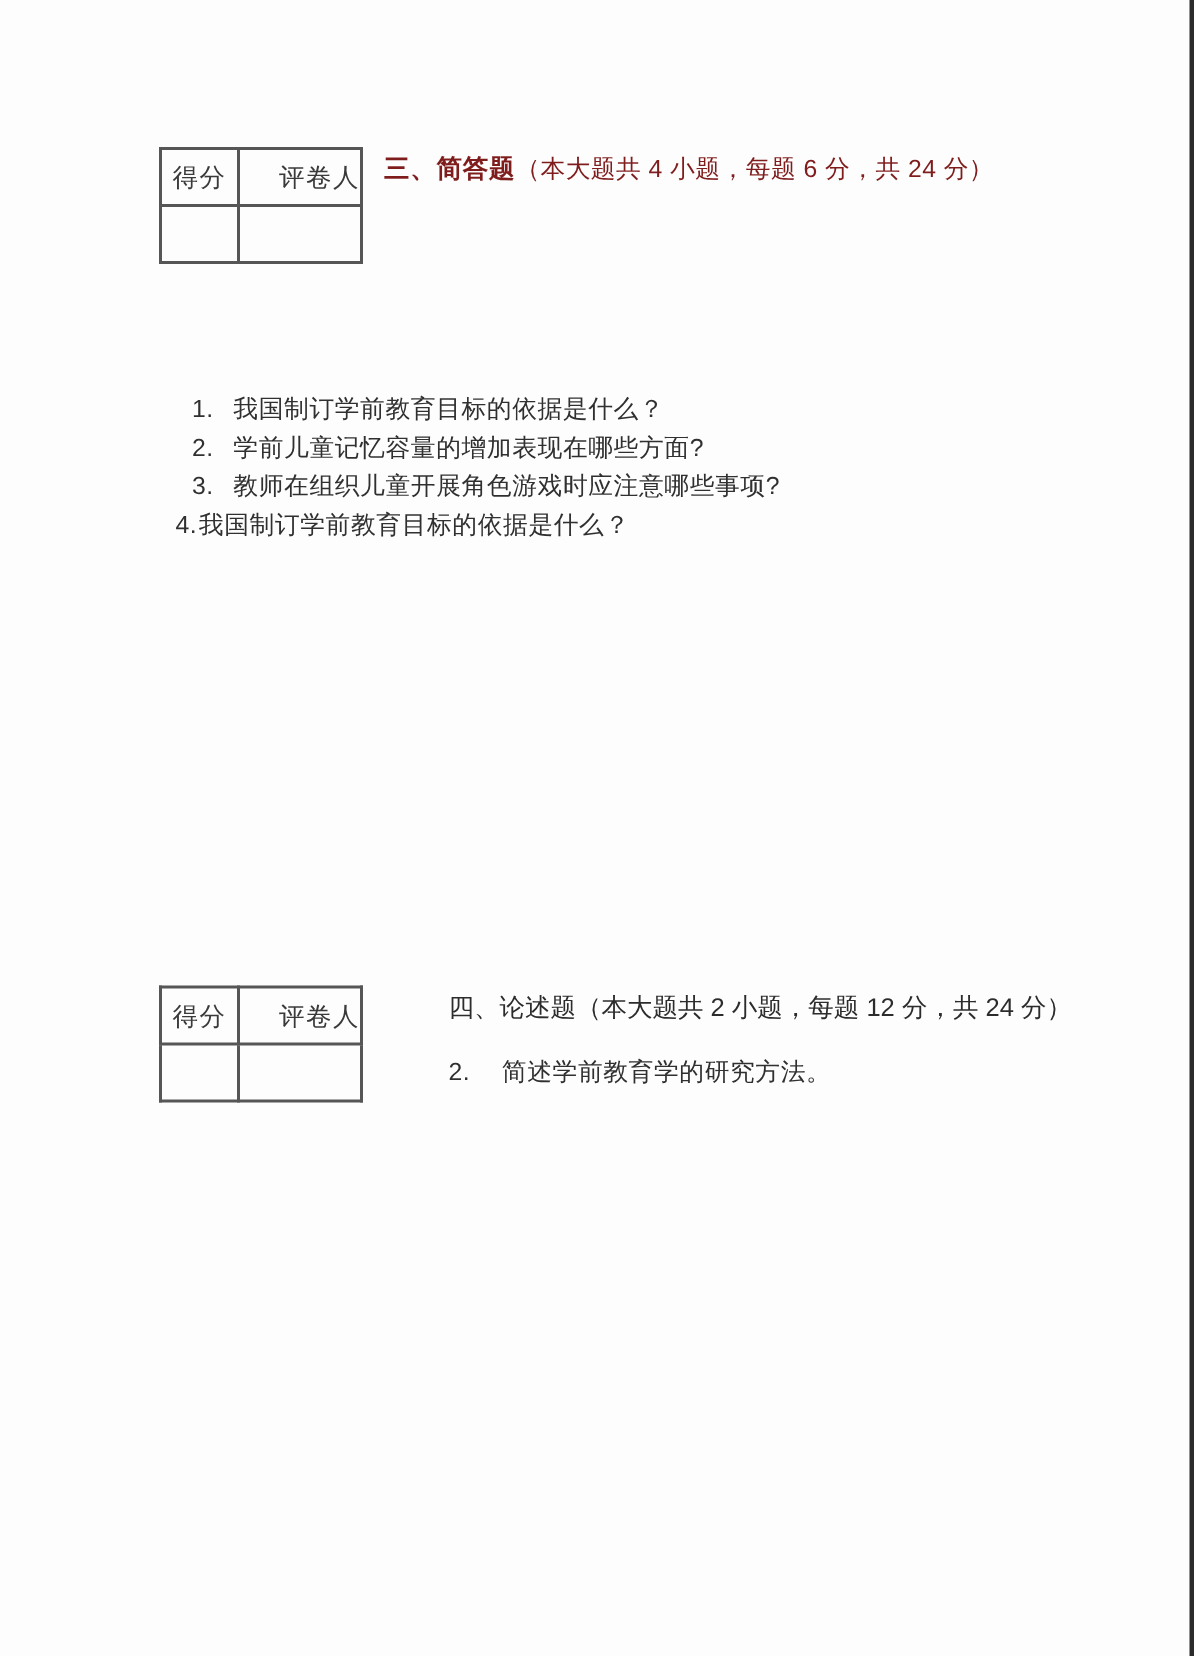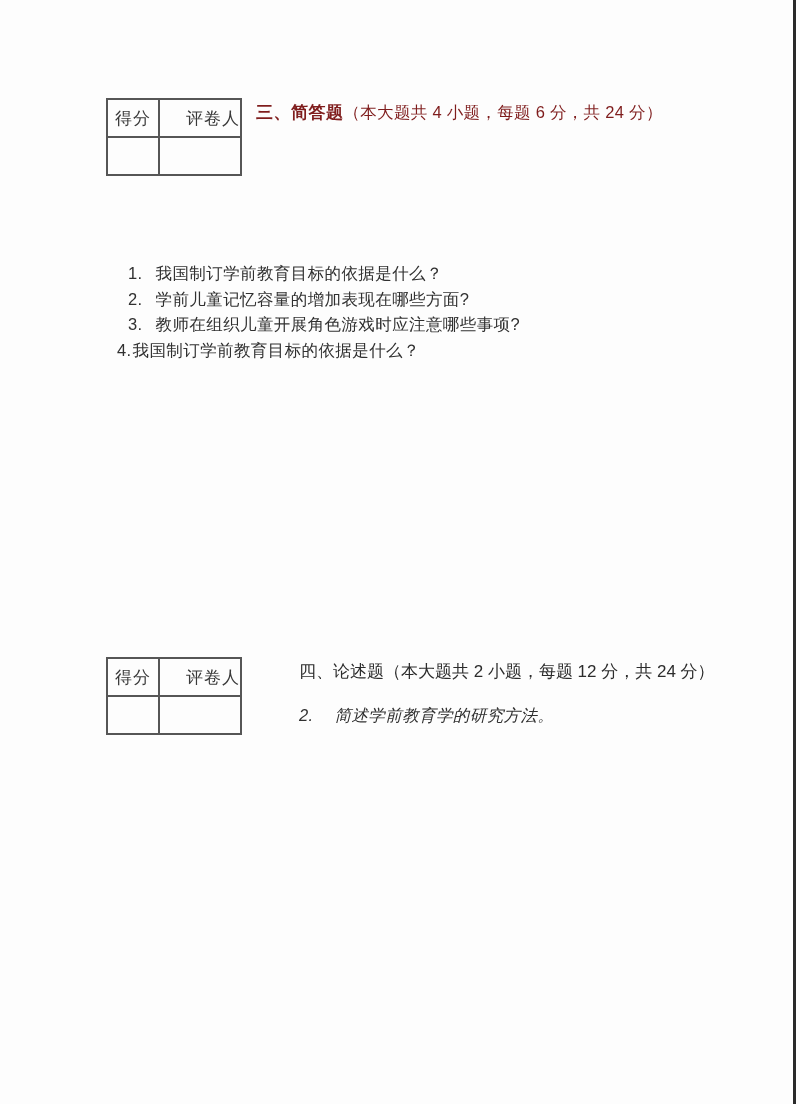--- a/index.html
+++ b/index.html
@@ -95,21 +95,21 @@
     font-size: 17px;
     line-height: 26px;
   }
   .sec4-block .s4-q {
     font-size: 16.5px;
     line-height: 26px;
     color: #303030;
     letter-spacing: 0.4px;
   }
   .sec4-block .s4-q1 .q-num { margin-right: 11px; }
-  .sec4-block .s4-q2 { margin-top: 17px; font-style: italic; }
+  .sec4-block .s4-q2 { margin-top: 17px; }
   .sec4-block .s4-q2 .q-num { margin-right: 21px; }
 </style>
 </head>
 <body>
 
 <div class="page">
 
   <div class="edge-line"></div>
 
   <table class="score-table tbl-s3">

